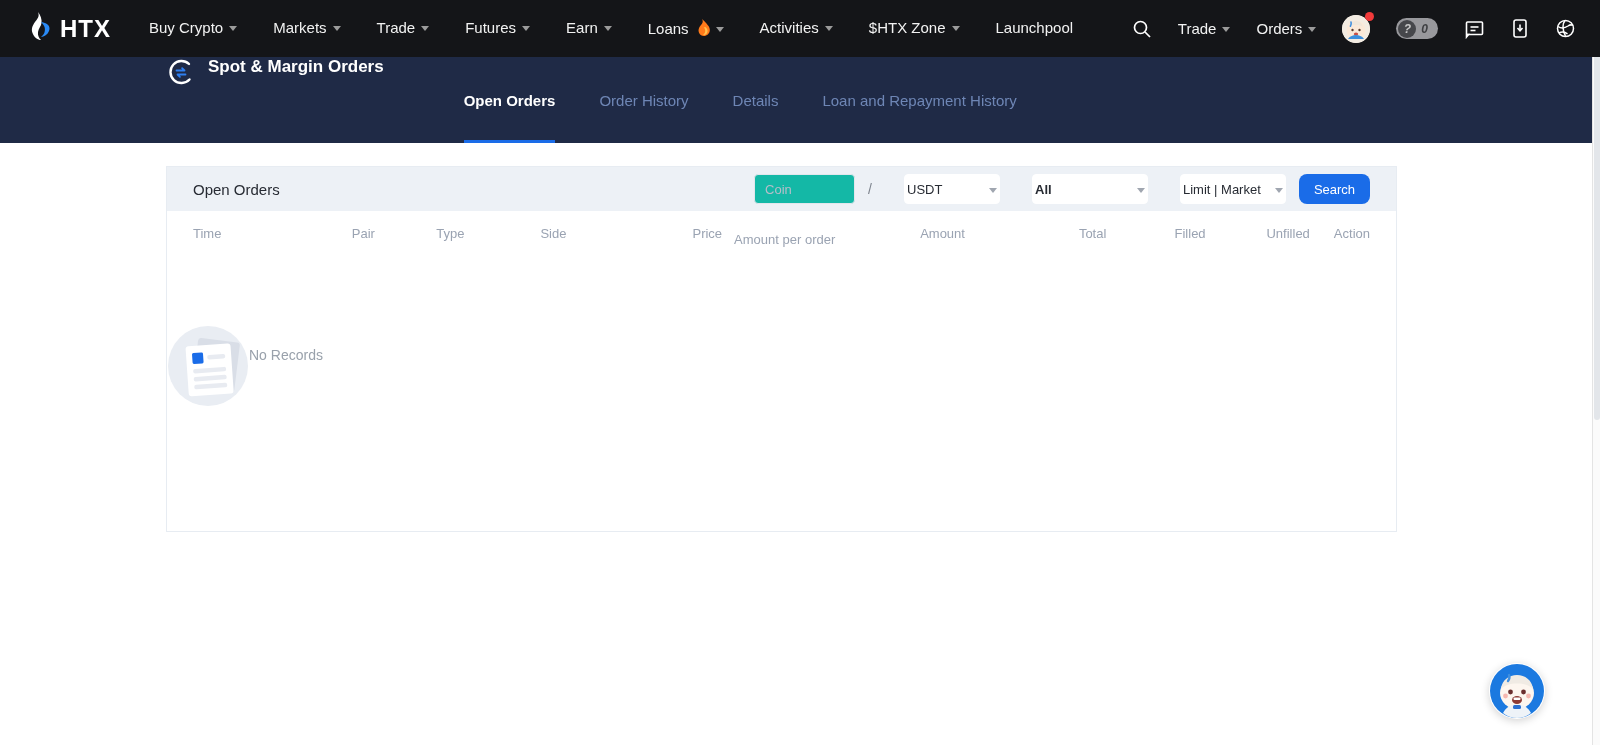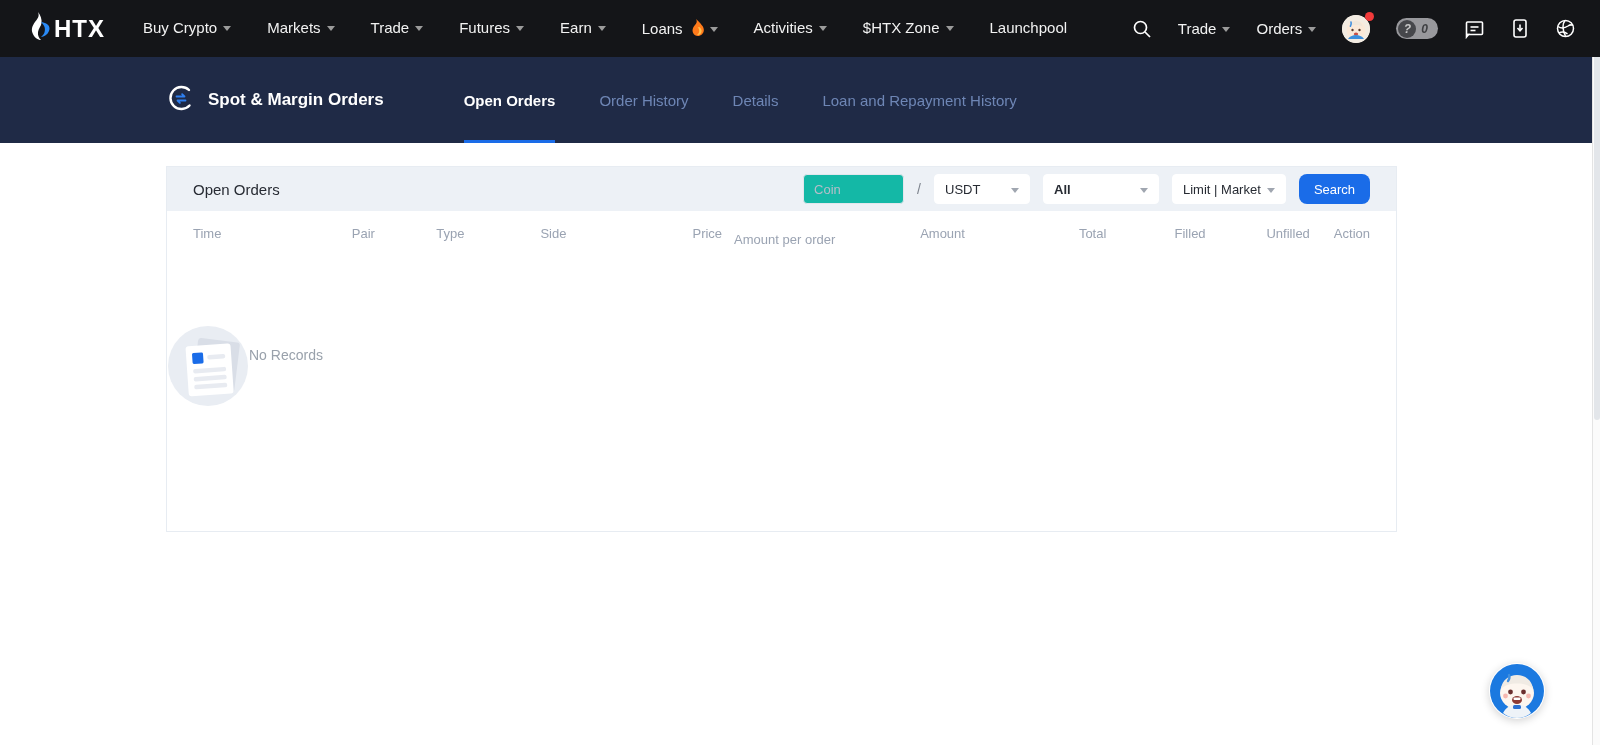--- a/index.html
+++ b/index.html
@@ -10,61 +10,61 @@
     --filterbar-bg:#edf1f6;
     --card-border:#e7ecf2;
     --muted:#9aa3b2;
   }
   *{margin:0;padding:0;box-sizing:border-box;}
   html,body{width:1600px;height:745px;overflow:hidden;background:#fff;
     font-family:"Liberation Sans","DejaVu Sans",sans-serif;}
   
   .topnav{height:57px;background:var(--nav-bg);display:flex;align-items:center;
     padding:0 24px 0 28px;color:#fff;position:relative;z-index:5;}
-  .logo{display:flex;align-items:center;margin-right:38px;cursor:pointer;}
+  .logo{display:flex;align-items:center;gap:6px;margin-right:38px;cursor:pointer;}
   .logo-text{font-size:24px;font-weight:bold;letter-spacing:1px;color:#fff;}
   .nav-items{display:flex;align-items:flex-start;gap:36px;flex:1;}
   .nav-item{display:flex;align-items:center;gap:6px;font-size:15px;color:#f2f2f2;cursor:pointer;white-space:nowrap;}
   .caret{width:0;height:0;border-left:4.5px solid transparent;border-right:4.5px solid transparent;
     border-top:5px solid #9b9b9b;margin-top:2px;}
   .nav-right{display:flex;align-items:center;gap:26px;margin-left:20px;}
   .icon-btn{display:flex;align-items:center;justify-content:center;cursor:pointer;}
   .avatar-wrap{position:relative;cursor:pointer;}
   .avatar{width:28px;height:28px;border-radius:50%;background:#f7efe6;overflow:hidden;display:block;}
   .red-dot{position:absolute;top:-3px;right:-4px;width:9px;height:9px;border-radius:50%;background:#f23a3a;}
   .points-pill{display:flex;align-items:center;background:#98989c;border-radius:11px;height:21px;
     padding:0 10px 0 2px;gap:5px;cursor:pointer;}
   .points-coin{width:18px;height:18px;border-radius:50%;background:#46474b;color:#c8c8c8;
     font-size:12px;font-weight:bold;display:flex;align-items:center;justify-content:center;font-style:italic;}
   .points-val{font-size:12px;color:#3e3f42;font-weight:bold;font-style:italic;}
   
   .subheader{height:86px;background:var(--subheader-bg);display:flex;align-items:stretch;
     padding:0 0 0 166px;position:relative;}
-  .sub-title{display:flex;align-items:center;gap:12px;color:#fff;font-size:17px;font-weight:bold;margin-right:80px;}
+  .sub-title{display:flex;align-items:flex-start;gap:12px;color:#fff;font-size:17px;font-weight:bold;margin-right:80px;}
   .tabs{display:flex;align-items:stretch;gap:44px;}
   .tab{display:flex;align-items:center;font-size:15px;color:var(--tab-inactive);cursor:pointer;position:relative;white-space:nowrap;}
   .tab.active{color:#fff;font-weight:bold;}
   .tab.active::after{content:"";position:absolute;bottom:0;left:0;right:0;height:3px;background:var(--accent);}
   
   .main{padding-top:23px;}
   .card{width:1231px;margin-left:166px;border:1px solid var(--card-border);background:#fff;}
   .filterbar{height:44px;background:var(--filterbar-bg);display:flex;align-items:center;
     justify-content:space-between;padding:0 26px;}
   .filterbar-title{font-size:15px;color:#272b33;}
   .filters{display:flex;align-items:center;gap:13px;}
   .f-input{width:101px;height:30px;border:1px solid #e2e6ec;border-radius:4px;background:#14b8a6;
     padding:0 10px;font-size:13px;color:#333;font-family:inherit;}
   .f-input::placeholder{color:#b7bec9;}
   .f-sep{color:#7d838d;font-size:14px;}
   .f-select{height:30px;background:#fff;border:1px solid #fff;border-radius:4px;display:flex;
-    align-items:center;justify-content:space-between;padding:0 10px;font-size:13px;color:#272b33;cursor:pointer;}
+    align-items:center;justify-content:space-between;padding:0 2px;font-size:13px;color:#272b33;cursor:pointer;margin-left:19px;}
   .f-select .caret{border-top-color:#a0a6b0;}
   .sel-quote{width:96px;}
   .sel-type{width:116px;font-weight:bold;}
-  .sel-kind{width:114px;}
+  .sel-kind{width:106px;}
   .search-btn{height:30px;min-width:71px;background:var(--accent);color:#fff;border:none;border-radius:8px;
     font-size:13px;font-family:inherit;cursor:pointer;padding:0 14px;}
   
   .thead{display:flex;align-items:center;height:44px;padding:0 26px;font-size:13px;color:var(--muted);}
   .th{white-space:nowrap;}
   .c0{width:160px;}.c1{width:85px;}.c2{width:105px;}.c3{width:100px;}
   .c4{width:95px;text-align:right;padding-right:12px;}
   .c5{width:145px;margin-top:12px;}.c6{width:130px;text-align:center;}
   .c7{width:100px;text-align:right;}.c8{width:100px;text-align:right;}
   .c9{width:105px;text-align:right;}

